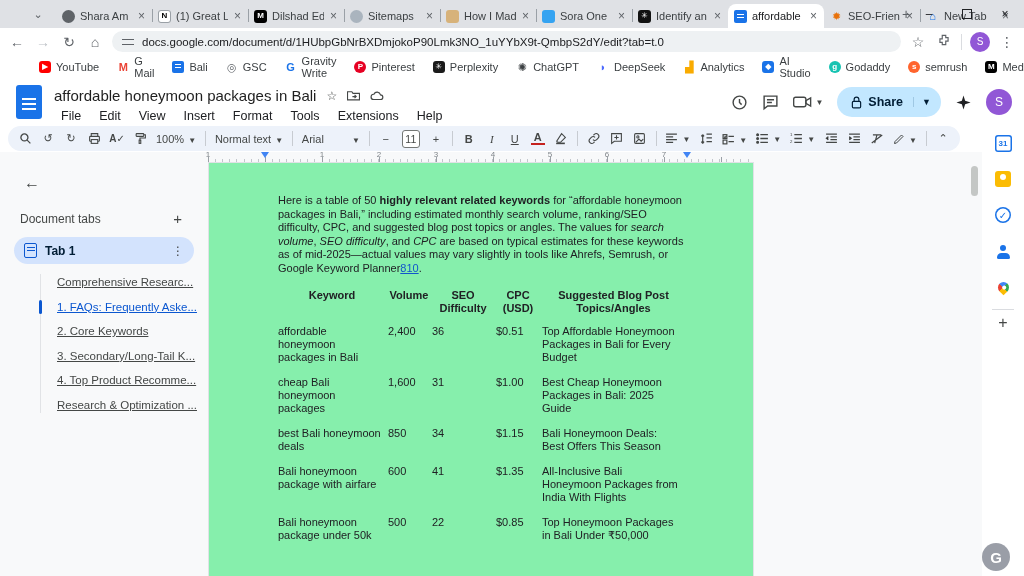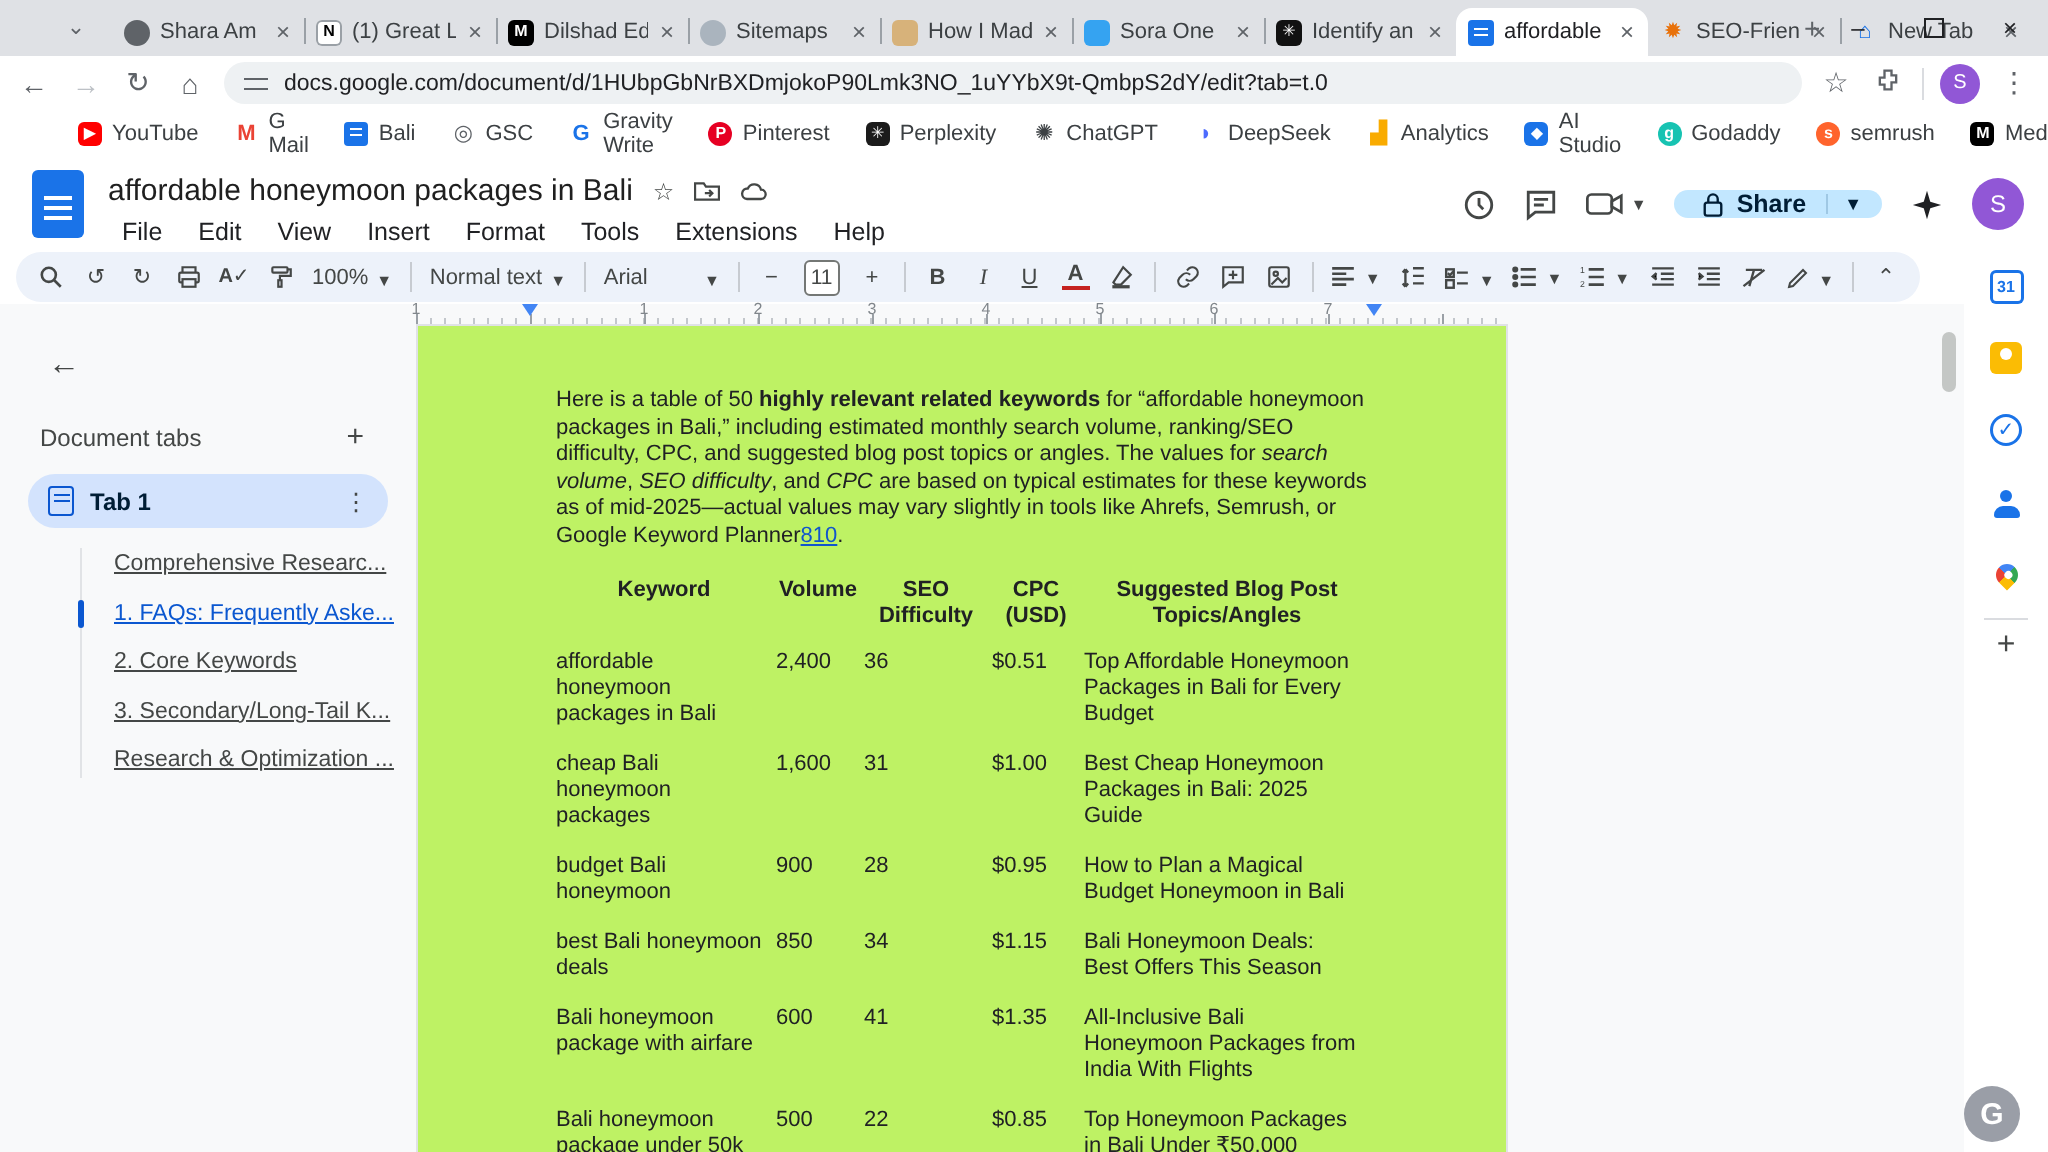--- a/index.html
+++ b/index.html
@@ -66,21 +66,21 @@
   .docslogo{position:absolute;left:16px;top:6px;width:26px;height:34px;background:#1a73e8;border-radius:3px;}
   .docslogo::after{content:'';position:absolute;left:6px;right:6px;top:13px;height:12px;
       background:repeating-linear-gradient(#fff 0 2px,transparent 2px 5px);}
   .doctitle-row{position:absolute;left:54px;top:8px;display:flex;align-items:center;gap:10px;}
   .doctitle{font-size:15px;color:#1f1f1f;}
   .titleicon{color:#444746;font-size:12px;cursor:pointer;display:flex;align-items:center;}
   .menurow{position:absolute;left:54px;top:30px;display:flex;gap:4px;}
   .menu-item{font-size:12.5px;color:#202124;padding:0 7px;cursor:pointer;border-radius:4px;}
   .headactions{position:absolute;right:12px;top:8px;display:flex;align-items:center;gap:14px;height:30px;}
   .headicon{color:#444746;display:flex;align-items:center;cursor:pointer;}
-  .sharepill{display:flex;align-items:center;height:14px;background:#c2e7ff;border-radius:15px;
+  .sharepill{display:flex;align-items:center;height:30px;background:#c2e7ff;border-radius:15px;
       color:#001d35;font-size:12.5px;font-weight:bold;cursor:pointer;overflow:hidden;}
   .sharepill .main{display:flex;align-items:center;gap:6px;padding:0 10px 0 14px;}
   .sharepill .dd{padding:0 10px 0 8px;border-left:1px solid #9fc8e4;font-size:9px;}
   .avatar-lg{width:26px;height:26px;border-radius:50%;background:#9157d6;color:#fff;font-size:12px;
       display:flex;align-items:center;justify-content:center;}
 
   
   .toolrowband{position:absolute;top:125px;left:0;right:0;height:27px;background:#fff;}
   .toolbar{position:absolute;top:126px;left:8px;width:952px;height:25px;background:#edf2fa;border-radius:13px;
       display:flex;align-items:center;padding:0 10px;gap:9px;box-sizing:border-box;font-size:11px;color:#444746;}
@@ -139,21 +139,21 @@
   .oitem.active::before{content:'';position:absolute;left:39px;top:5px;width:3px;height:14px;background:#0b57d0;border-radius:2px;}
 
   .ruler{position:absolute;left:208px;top:0;width:546px;height:10px;
       background:
         repeating-linear-gradient(90deg,#9aa0a6 0 1px,transparent 1px 57px) 0 bottom/100% 5px no-repeat,
         repeating-linear-gradient(90deg,#c3c7cc 0 1px,transparent 1px 7.1px) 0 bottom/100% 3px no-repeat;}
   .rnum{position:absolute;top:-2px;font-size:8px;color:#80868b;transform:translateX(-50%);}
   .rmark{position:absolute;top:0;width:0;height:0;border-left:4px solid transparent;
       border-right:4px solid transparent;border-top:6px solid #4285f4;transform:translateX(-50%);}
 
-  .page{position:absolute;left:208px;top:10px;width:546px;bottom:0;background:#bef264;
+  .page{position:absolute;left:208px;top:10px;width:546px;bottom:0;background:#86efac;
       border:1px solid #e0e2e6;border-bottom:none;box-sizing:border-box;overflow:hidden;}
   .pagecontent{padding:31px 66px 0 69px;font-size:11px;line-height:13.5px;color:#202124;}
   .pagecontent a{color:#1155cc;text-decoration:underline;cursor:pointer;}
   .kwtable{border-collapse:collapse;table-layout:fixed;width:409px;margin-top:10px;font-size:11px;line-height:13px;}
   .kwtable th{font-weight:bold;text-align:center;vertical-align:top;padding:4px 2px 4px 0;}
   .kwtable td{text-align:left;vertical-align:top;padding:6px 6px 6px 0;}
 
   .grammarly{position:absolute;left:982px;top:543px;width:28px;height:28px;border-radius:50%;
       background:rgba(120,126,137,.75);color:#fff;font-size:15px;font-weight:bold;
       display:flex;align-items:center;justify-content:center;z-index:5;}
@@ -543,20 +543,21 @@
       <div class="tabpill">
         <span class="dicon"></span>
         <span class="tlbl">Tab 1</span>
         <span class="kebab">⋮</span>
       </div>
       <div class="outline">
           <div class="oitem">Comprehensive Researc...</div>
           <div class="oitem active">1. FAQs: Frequently Aske...</div>
           <div class="oitem">2. Core Keywords</div>
           <div class="oitem">3. Secondary/Long-Tail K...</div>
+          <div class="oitem">4. Top Product Recomme...</div>
           <div class="oitem">Research &amp; Optimization ...</div>
         </div>
     </div>
 
     <div class="ruler">
         <span class="rnum" style="left: 0px;">1</span>
         <span class="rnum" style="left: 114px;">1</span>
         <span class="rnum" style="left: 171px;">2</span>
         <span class="rnum" style="left: 228px;">3</span>
         <span class="rnum" style="left: 285px;">4</span>
@@ -596,27 +597,20 @@
                 <td>Top Affordable Honeymoon Packages in Bali for Every Budget</td>
               </tr>
               <tr>
                 <td>cheap Bali honeymoon packages</td>
                 <td>1,600</td>
                 <td>31</td>
                 <td>$1.00</td>
                 <td>Best Cheap Honeymoon Packages in Bali: 2025 Guide</td>
               </tr>
               <tr>
-                <td>budget Bali honeymoon</td>
-                <td>900</td>
-                <td>28</td>
-                <td>$0.95</td>
-                <td>How to Plan a Magical Budget Honeymoon in Bali</td>
-              </tr>
-              <tr>
                 <td>best Bali honeymoon deals</td>
                 <td>850</td>
                 <td>34</td>
                 <td>$1.15</td>
                 <td>Bali Honeymoon Deals: Best Offers This Season</td>
               </tr>
               <tr>
                 <td>Bali honeymoon package with airfare</td>
                 <td>600</td>
                 <td>41</td>

